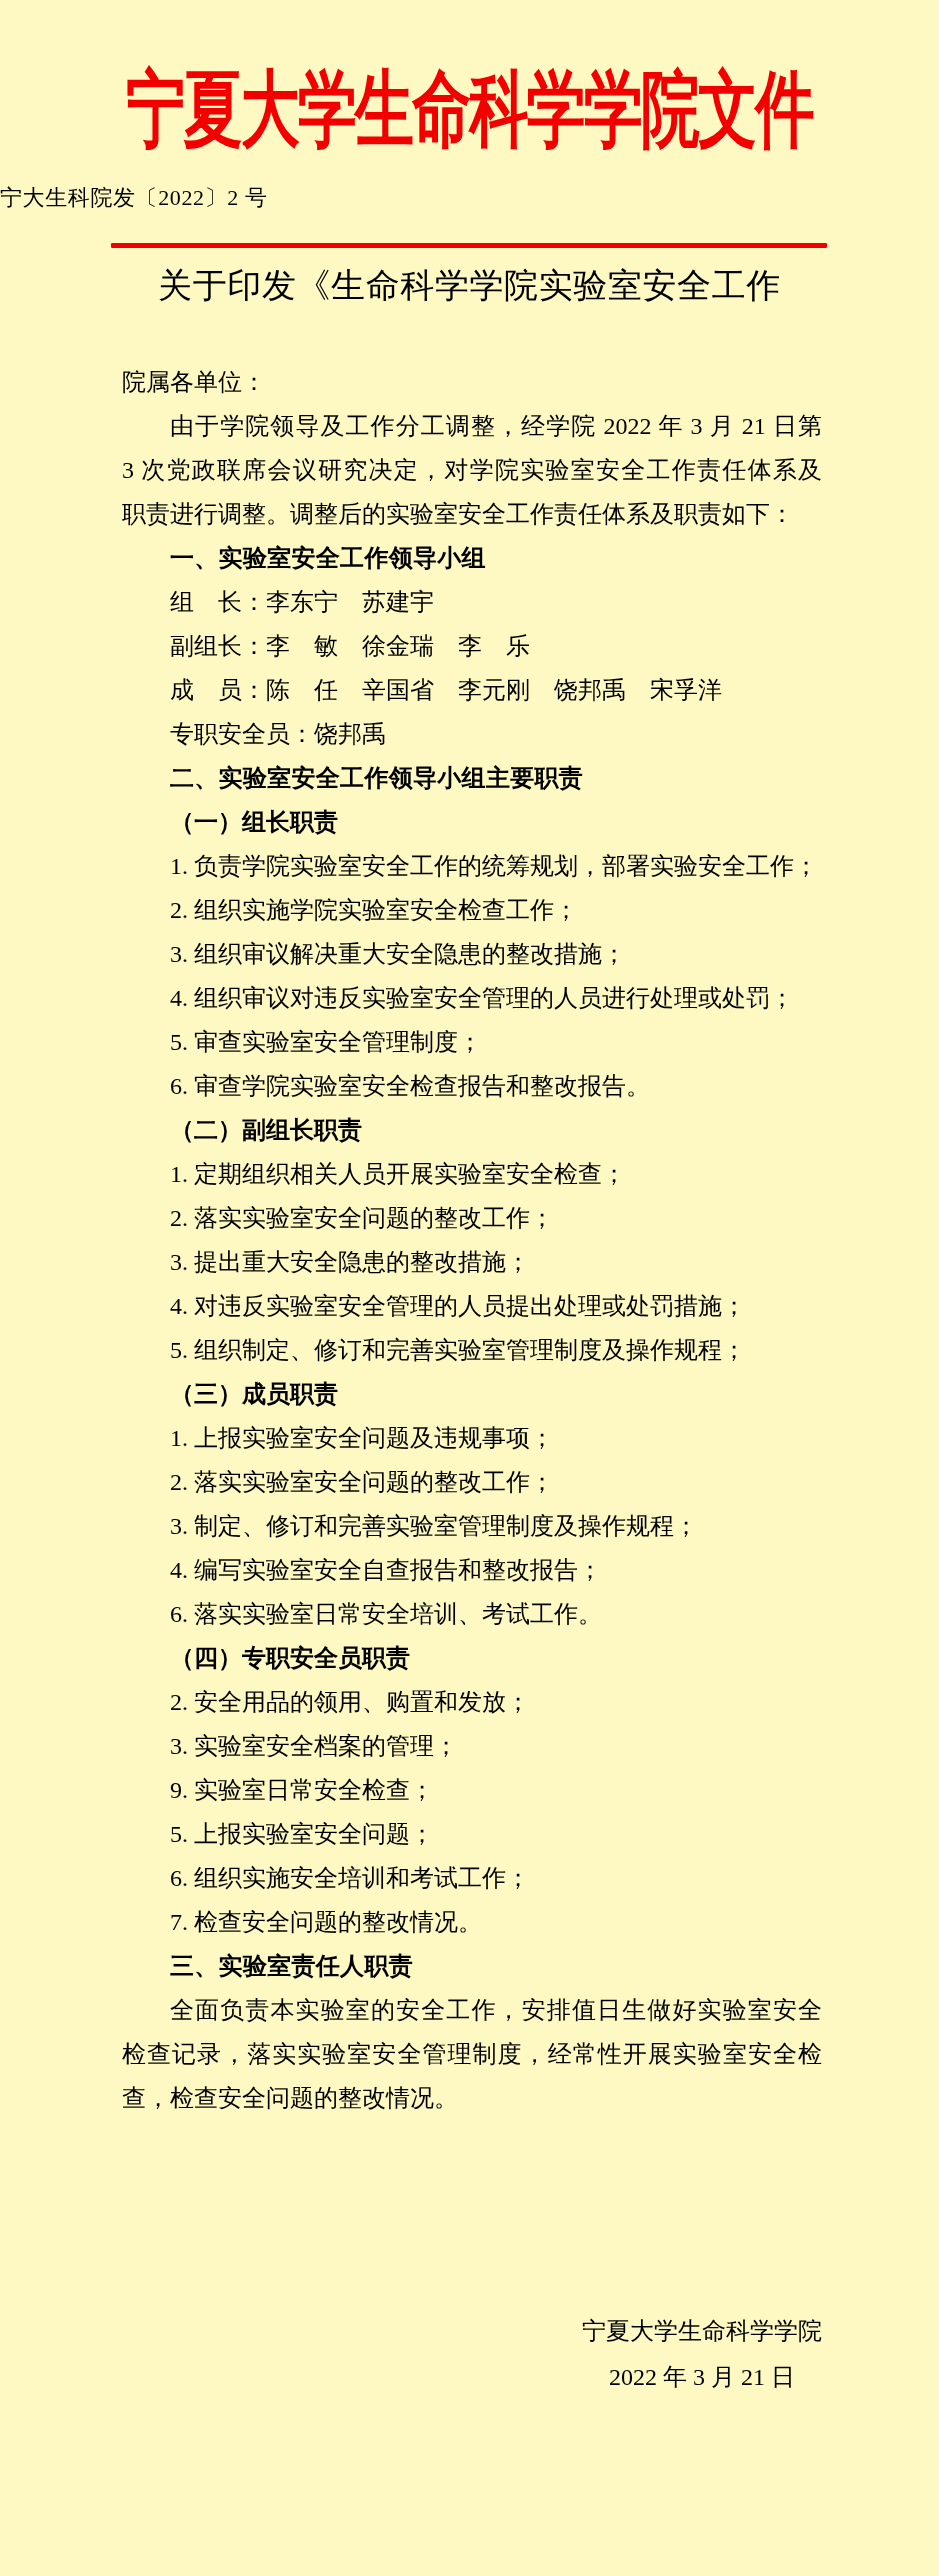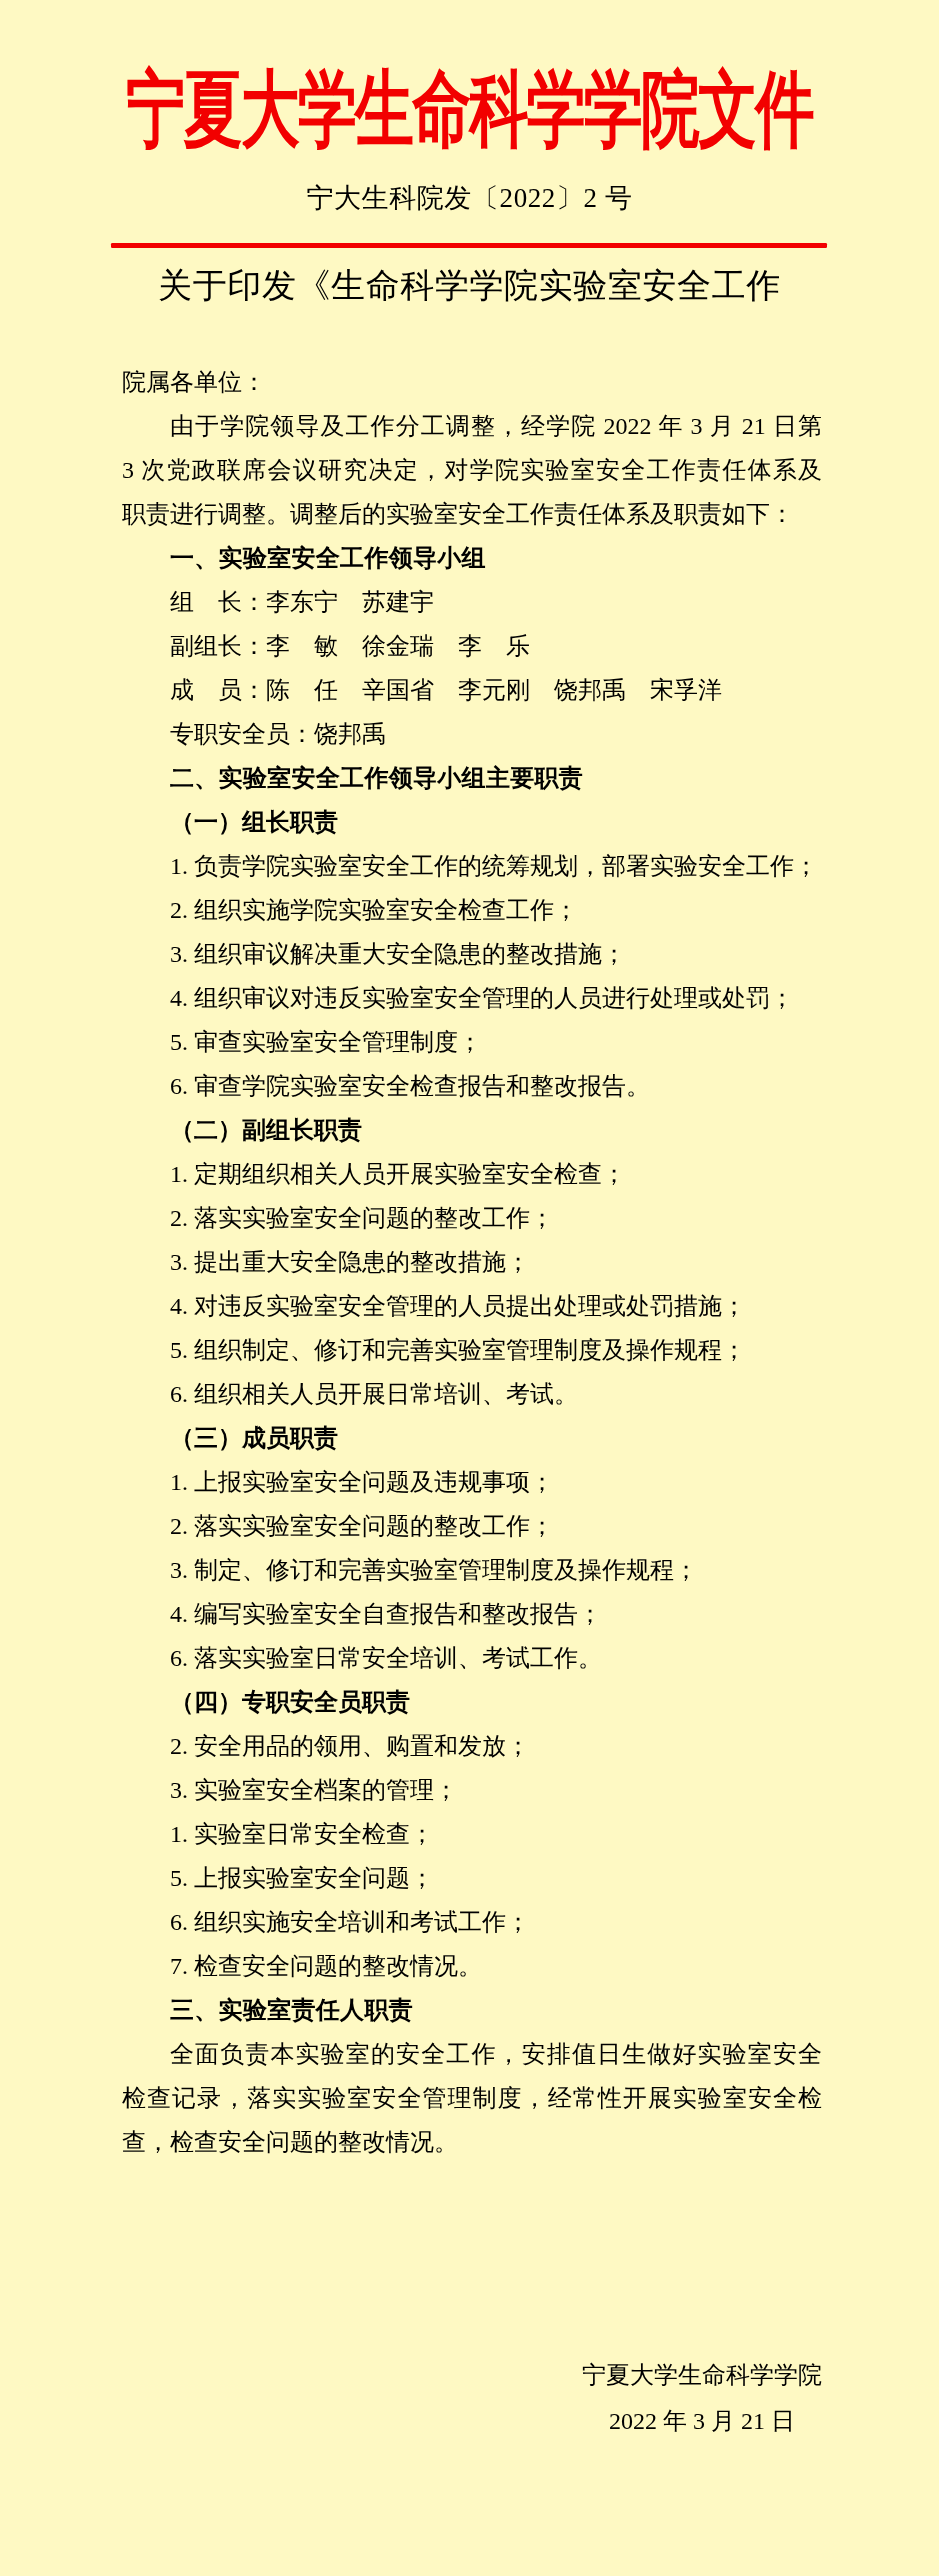--- a/index.html
+++ b/index.html
@@ -18,23 +18,22 @@
   .banner .t {
     display: inline-block;
     font-weight: bold;
     font-size: 59px;
     letter-spacing: -1.8px;
     color: var(--accent-red, #f20000);
     transform: scaleY(1.42);
     transform-origin: 50% 52%;
   }
   .docnum {
-    text-align: center;
     margin-top: 26px;
-    font-size: 27px;
+    font-size: 22px;
     letter-spacing: 0.6px;
     line-height: 26px;
   }
   .redline {
     height: 4.7px;
     background: var(--accent-red, #f20000);
     margin: 32px 112px 0 111px;
     border-radius: 1.2px;
   }
   .doctitle {
@@ -107,33 +106,32 @@
     <div class="line ind">4. 组织审议对违反实验室安全管理的人员进行处理或处罚；</div>
     <div class="line ind">5. 审查实验室安全管理制度；</div>
     <div class="line ind">6. 审查学院实验室安全检查报告和整改报告。</div>
 
     <div class="line ind h-kai">（二）副组长职责</div>
     <div class="line ind">1. 定期组织相关人员开展实验室安全检查；</div>
     <div class="line ind">2. 落实实验室安全问题的整改工作；</div>
     <div class="line ind">3. 提出重大安全隐患的整改措施；</div>
     <div class="line ind">4. 对违反实验室安全管理的人员提出处理或处罚措施；</div>
     <div class="line ind">5. 组织制定、修订和完善实验室管理制度及操作规程；</div>
-    <div class="line ind">6. 组织相关人员开展日常培训、考试。</div>
 
     <div class="line ind h-kai">（三）成员职责</div>
     <div class="line ind">1. 上报实验室安全问题及违规事项；</div>
     <div class="line ind">2. 落实实验室安全问题的整改工作；</div>
     <div class="line ind">3. 制定、修订和完善实验室管理制度及操作规程；</div>
     <div class="line ind">4. 编写实验室安全自查报告和整改报告；</div>
     <div class="line ind">6. 落实实验室日常安全培训、考试工作。</div>
 
     <div class="line ind h-kai">（四）专职安全员职责</div>
     <div class="line ind">2. 安全用品的领用、购置和发放；</div>
     <div class="line ind">3. 实验室安全档案的管理；</div>
-    <div class="line ind">1. 实验室日常安全检查；</div>
+    <div class="line ind">9. 实验室日常安全检查；</div>
     <div class="line ind">5. 上报实验室安全问题；</div>
     <div class="line ind">6. 组织实施安全培训和考试工作；</div>
     <div class="line ind">7. 检查安全问题的整改情况。</div>
 
     <div class="line ind h-black">三、实验室责任人职责</div>
     <div class="line fill ind">全面负责本实验室的安全工作，安排值日生做好实验室安全</div>
     <div class="line fill">检查记录，落实实验室安全管理制度，经常性开展实验室安全检</div>
     <div class="line">查，检查安全问题的整改情况。</div>
 
     <div class="sig">

